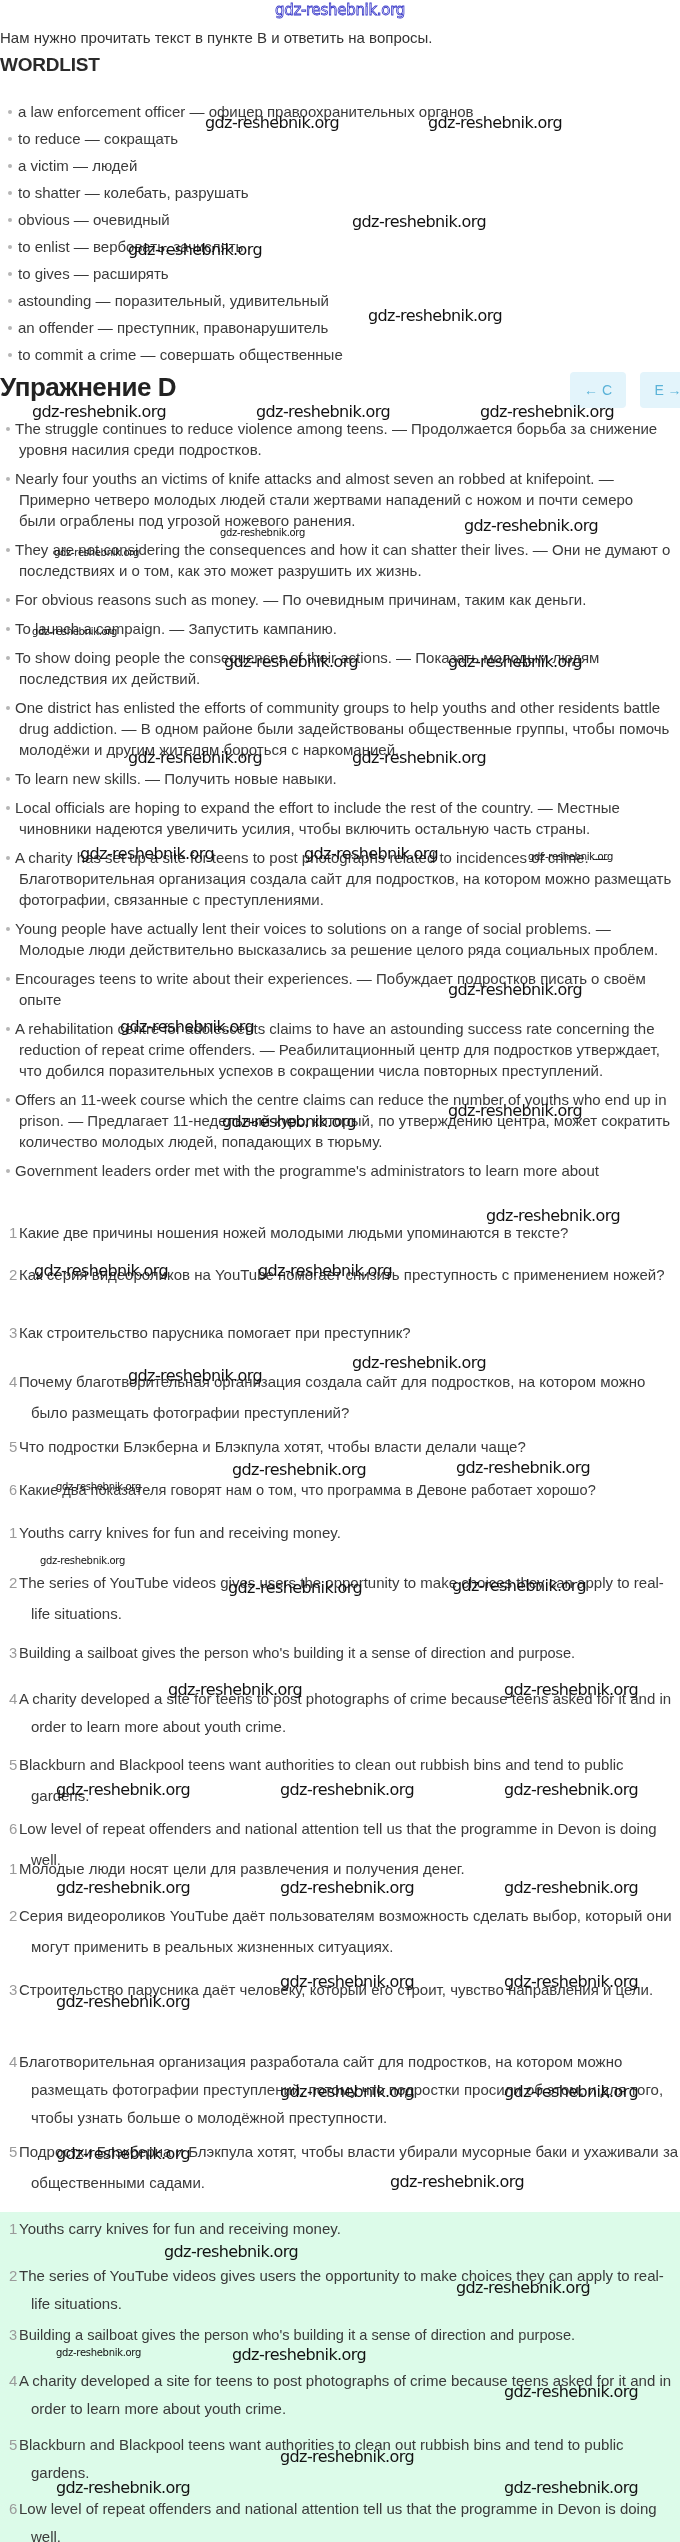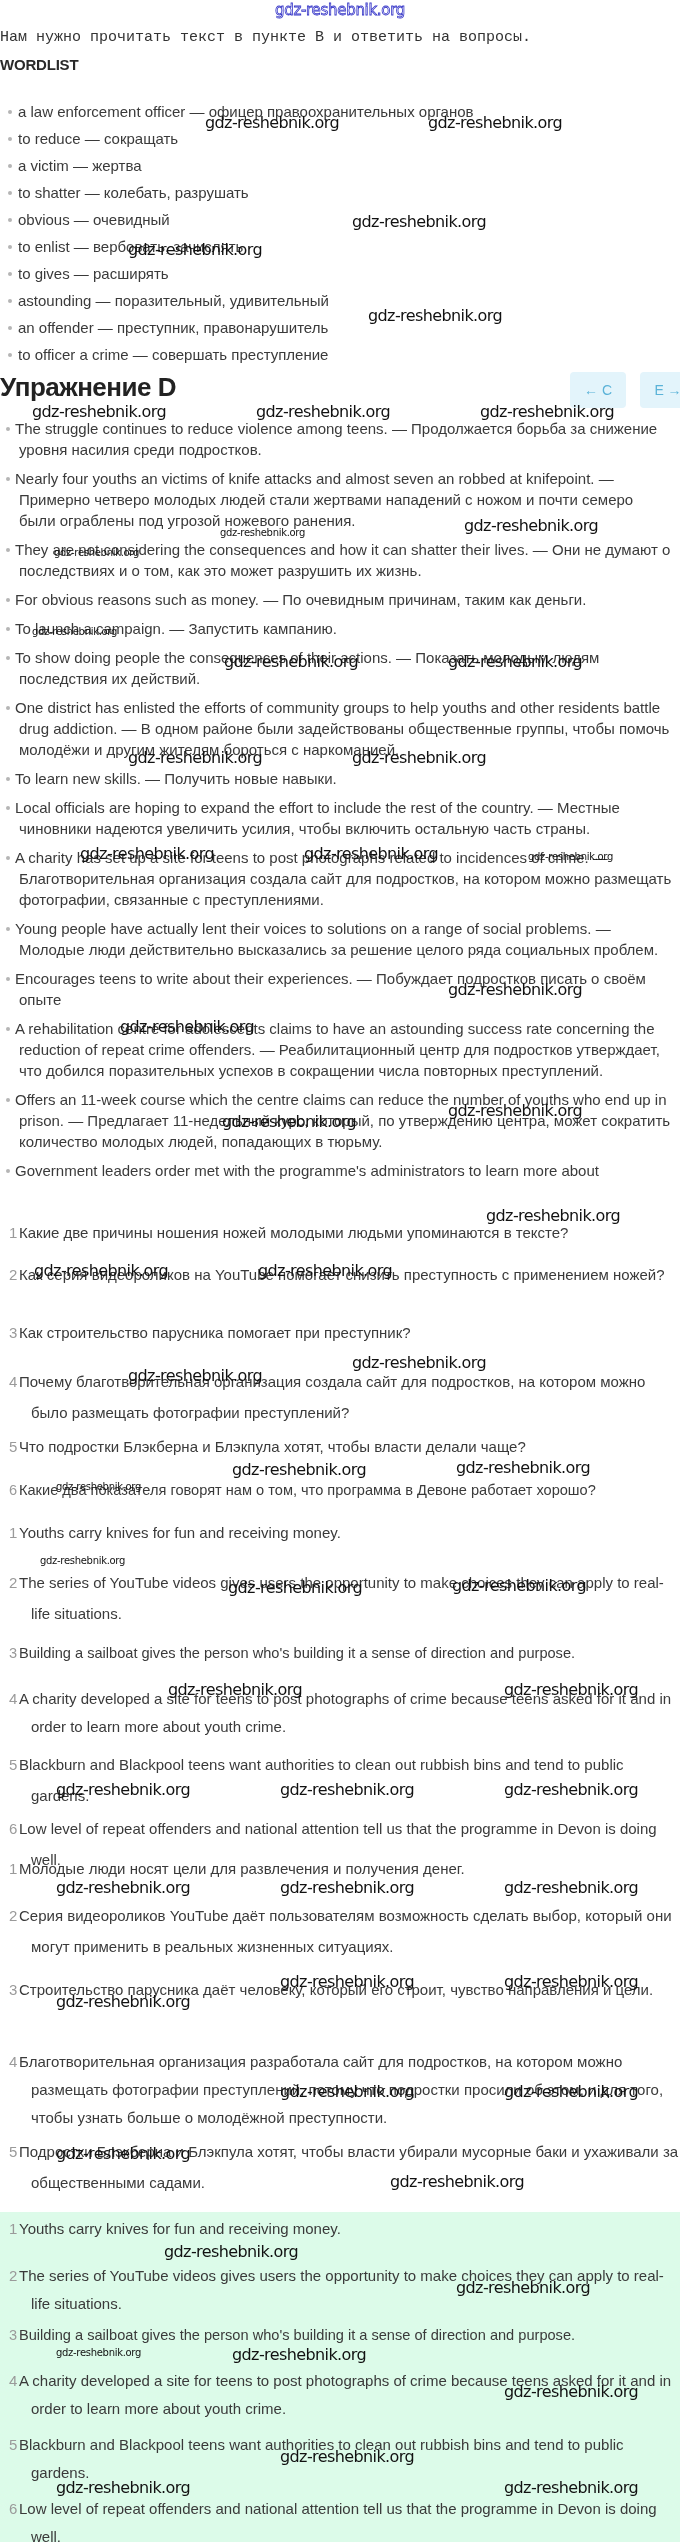--- a/index.html
+++ b/index.html
@@ -11,23 +11,23 @@
     line-height: 21px;
     position: relative;
     height: 2542px;
     overflow: hidden;
   }
   .top-wm {
     position: absolute; top: 0; left: 0; width: 680px; text-align: center;
     font-family: "DejaVu Sans", sans-serif; font-size: 15px; line-height: 20px;
     color: #ffffff; -webkit-text-stroke: 0.8px #3636c8; letter-spacing: -0.3px;
   }
-  .intro { position: absolute; top: 27px; left: 0; font-size: 15px; color: #333; font-family: Liberation Mono, monospace; }
+  .intro { position: absolute; top: 27px; left: 0; font-size: 15px; color: #333; }
   .wordlist-title {
-    position: absolute; top: 54px; left: 0; font-weight: bold; font-size: 15px;
+    position: absolute; top: 54px; left: 0; font-weight: bold; font-size: 19px;
     color: #2a2a2a; letter-spacing: -0.2px;
   }
   ul.wordlist { position: absolute; top: 98px; left: 8px; list-style: none; width: 660px; }
   ul.wordlist li { height: 27px; line-height: 27px; font-size: 15px; color: #3a3a3a; }
   .bullet { display: inline-block; width: 4px; height: 4px; background: #b5b5b5; border-radius: 50%; vertical-align: middle; margin-right: 6px; position: relative; top: -1px; }
   .ex-title {
     position: absolute; top: 370px; left: 0; font-size: 26px; line-height: 34px;
     font-weight: bold; color: #222; letter-spacing: -0.5px;
   }
   .nav-btn {
@@ -51,28 +51,28 @@
 <body>
 
 <div class="top-wm">gdz-reshebnik.org</div>
 
 <div class="intro">Нам нужно прочитать текст в пункте B и ответить на вопросы.</div>
 <div class="wordlist-title">WORDLIST</div>
 
 <ul class="wordlist">
   <li><span class="bullet"></span><span>a law enforcement officer — офицер правоохранительных органов</span></li>
   <li><span class="bullet"></span><span>to reduce — сокращать</span></li>
-  <li><span class="bullet"></span><span>a victim — жертва</span></li>
+  <li><span class="bullet"></span><span>a victim — людей</span></li>
   <li><span class="bullet"></span><span>to shatter — колебать, разрушать</span></li>
   <li><span class="bullet"></span><span>obvious — очевидный</span></li>
   <li><span class="bullet"></span><span>to enlist — вербовать, зачислять</span></li>
   <li><span class="bullet"></span><span>to gives — расширять</span></li>
   <li><span class="bullet"></span><span>astounding — поразительный, удивительный</span></li>
   <li><span class="bullet"></span><span>an offender — преступник, правонарушитель</span></li>
-  <li><span class="bullet"></span><span>to officer a crime — совершать преступление</span></li>
+  <li><span class="bullet"></span><span>to commit a crime — совершать общественные</span></li>
 </ul>
 
 <h2 class="ex-title">Упражнение D</h2>
 <a class="nav-btn nav-prev">← C</a>
 <a class="nav-btn nav-next">E →</a>
 
 <ul class="phrases">
   <li><span class="bullet"></span><span>The struggle continues to reduce violence among teens. — Продолжается борьба за снижение уровня насилия среди подростков.</span></li>
   <li><span class="bullet"></span><span>Nearly four youths an victims of knife attacks and almost seven an robbed at knifepoint. — Примерно четверо молодых людей стали жертвами нападений с ножом и почти семеро были ограблены под угрозой ножевого ранения.</span></li>
   <li><span class="bullet"></span><span>They are not considering the consequences and how it can shatter their lives. — Они не думают о последствиях и о том, как это может разрушить их жизнь.</span></li>

